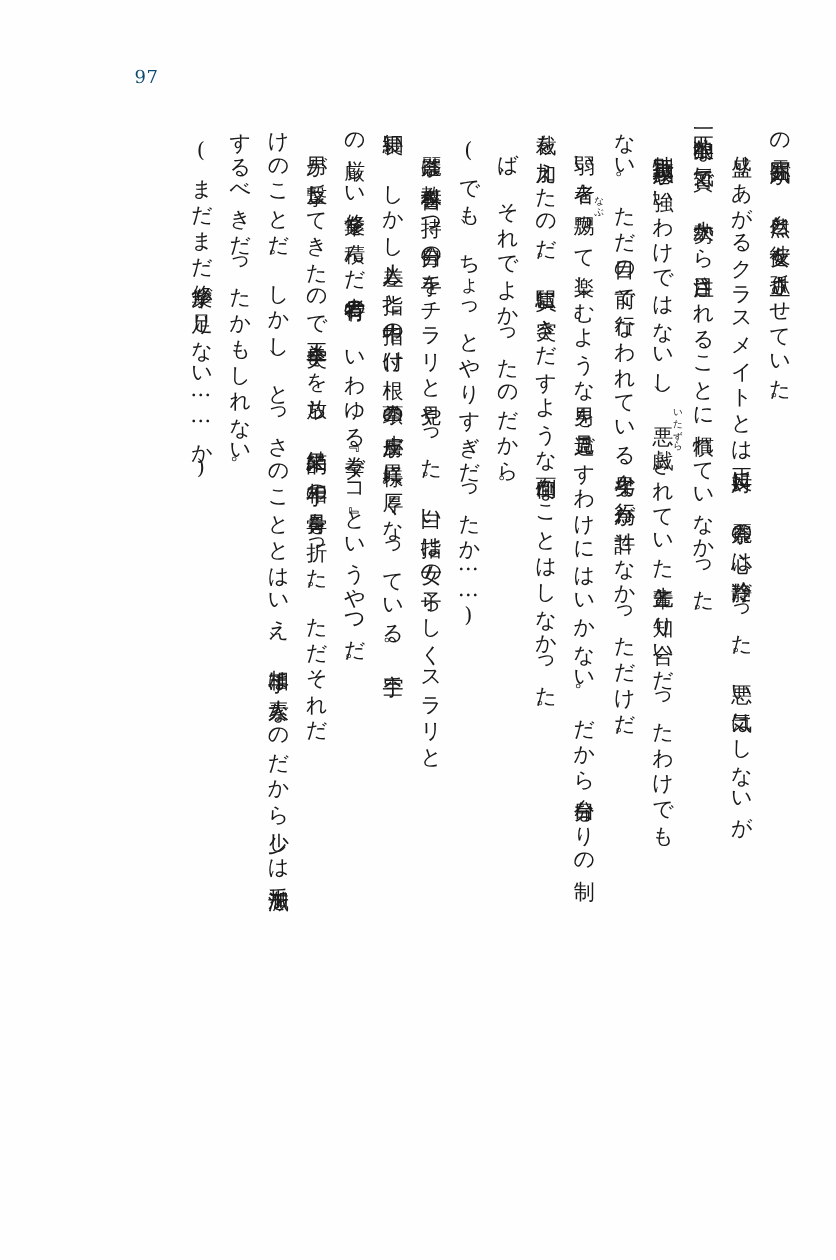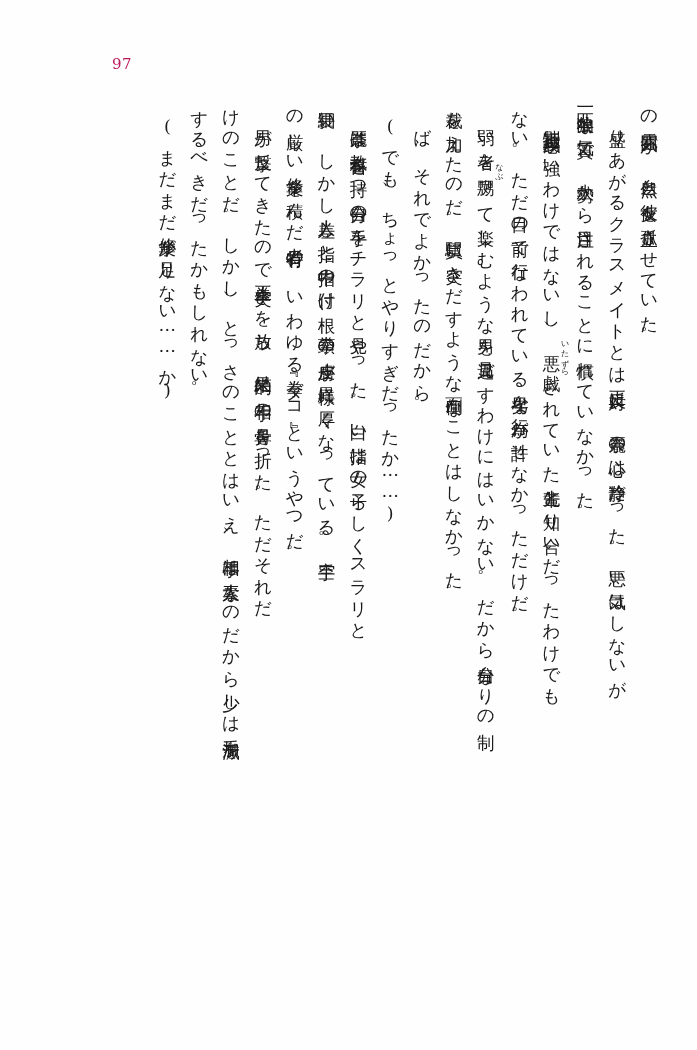--- a/index.html
+++ b/index.html
@@ -19,21 +19,21 @@
     width: 697px;
     height: 1050px;
     background: #fefefe;
     box-sizing: border-box;
   }
   .page-number {
     position: absolute;
     top: 55px;
     left: 112px;
     font-size: 15px;
-    color: #be185d;
+    color: #0c4a6e;
     font-family: "DejaVu Serif", "Liberation Serif", serif;
     letter-spacing: 0.5px;
   }
   .text-body {
     position: absolute;
     top: 98px;
     left: 42px;
     width: 622px;
     height: 880px;
     writing-mode: vertical-rl;

